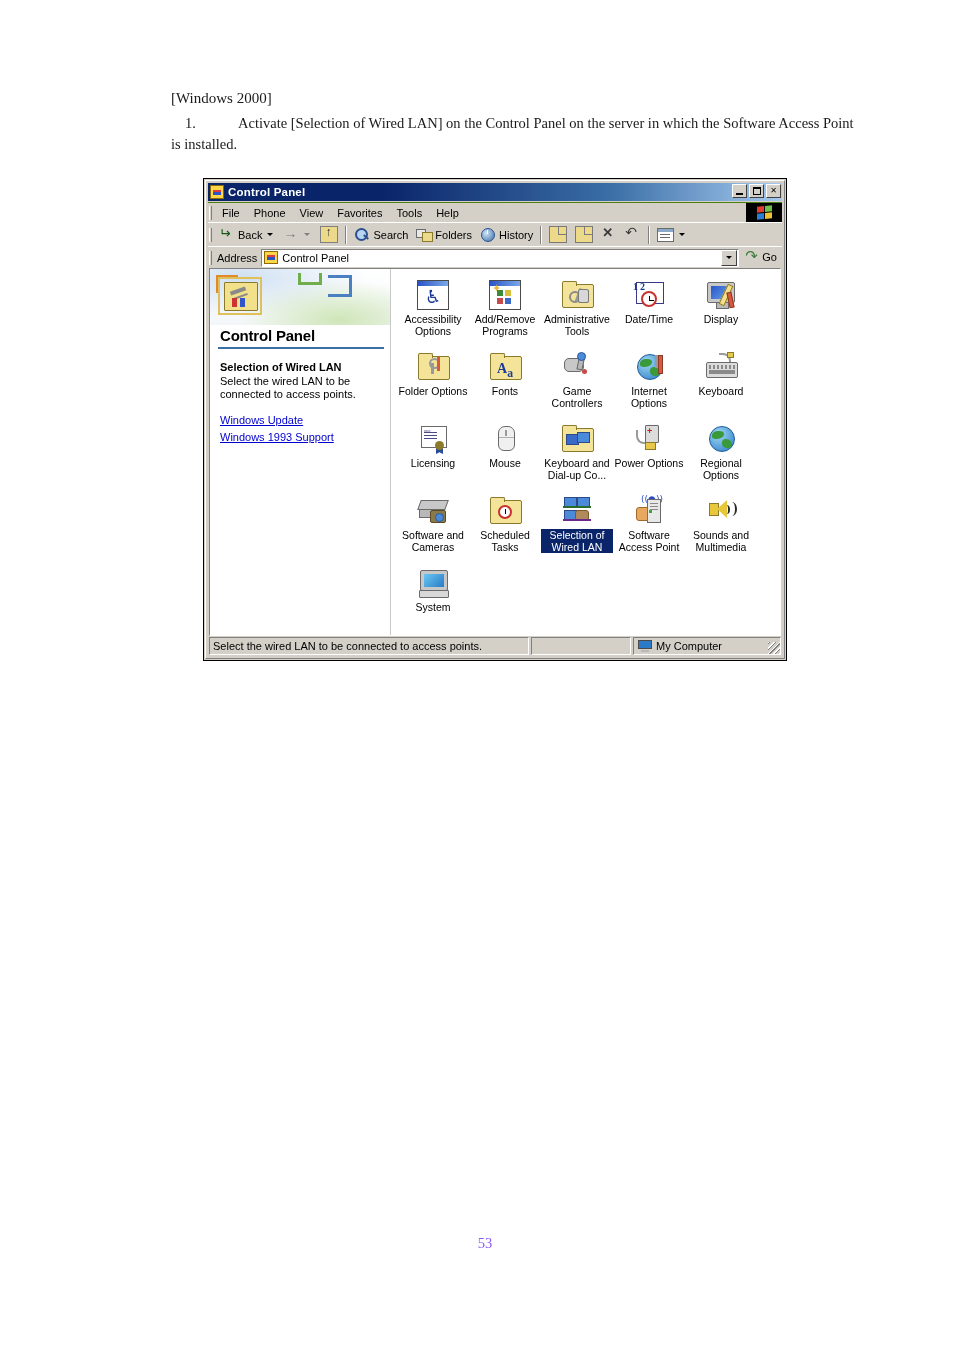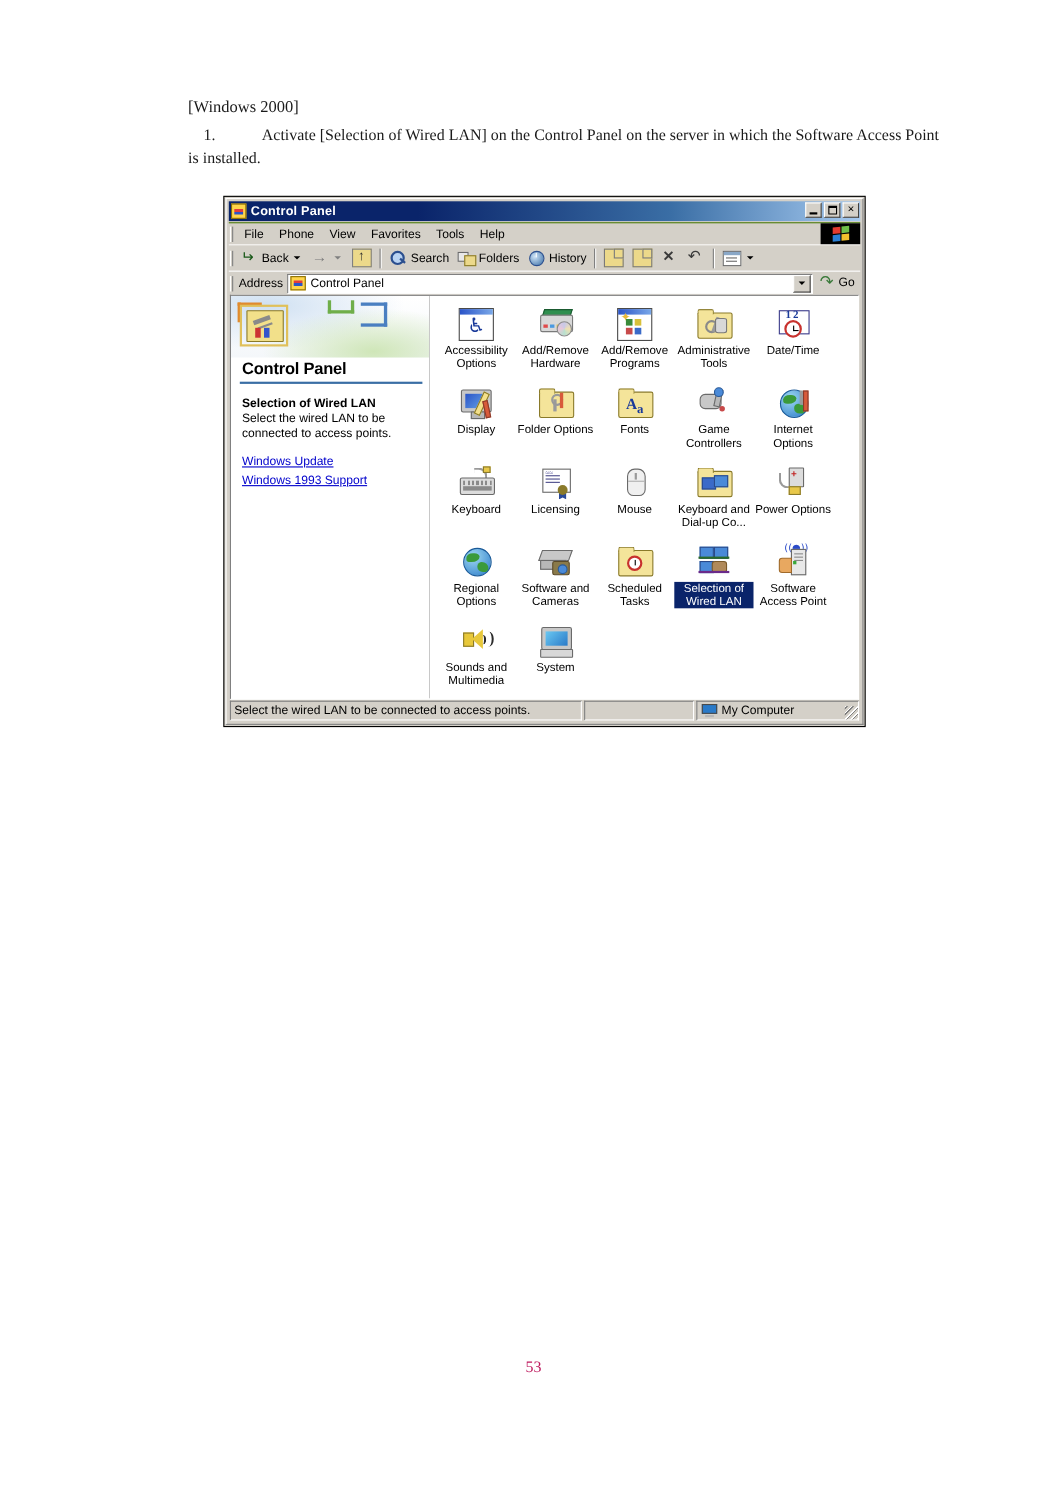--- a/index.html
+++ b/index.html
@@ -47,21 +47,21 @@
     text-justify: inter-word;
   }
   .page-number {
     position: absolute;
     left: 0;
     right: 0;
     top: 1235px;
     text-align: center;
     font-family: "Liberation Serif", serif;
     font-size: 14.5px;
-    color: #be185d;
+    color: #8b5cf6;
     margin-left: 16px;
   }
 
   
   .window {
     position: absolute;
     left: 203px;
     top: 178px;
     width: 584px;
     height: 483px;
@@ -551,21 +551,21 @@
     background:#f4e49a; border:1px solid #8a7a2a; border-radius:1px 2px 2px 2px; }
   .folder::before { content:""; position:absolute; left:-1px; top:-4px; width:13px; height:4px;
     background:#f4e49a; border:1px solid #8a7a2a; border-bottom:none; border-radius:2px 2px 0 0; }
 
   .ic-admin-gear { position:absolute; left:8px; top:13px; width:8px; height:8px; border:2px solid #8a8a8a; border-radius:50%; }
   .ic-admin-wrench { position:absolute; left:16px; top:10px; width:3px; height:14px; background:#9a9a9a; transform:rotate(20deg);}
   .ic-admin-cyl { position:absolute; right:4px; top:11px; width:9px; height:12px; background:#d8d8d8; border:1px solid #7a7a7a; border-radius:3px/2px;}
 
   .ic-dt-book { position:absolute; left:3px; top:4px; width:26px; height:20px; background:#fff;
     border:1px solid #3a3a8a; }
-  .ic-dt-num { position:absolute; left:0; right:0; top:3px; text-align:center;
+  .ic-dt-num { position:absolute; left:0; right:0; top:3px; text-align:left;
     font-size:10px; font-weight:bold; color:#1a3a9a; font-family:"Liberation Serif", serif; letter-spacing:2px;}
   .ic-dt-clock { position:absolute; left:8px; top:13px; width:16px; height:16px; border-radius:50%;
     background:#fff; border:2px solid #c8322e; box-sizing:border-box; }
   .ic-dt-clock::before { content:""; position:absolute; left:6px; top:3px; width:1px; height:5px; background:#000;}
   .ic-dt-clock::after { content:""; position:absolute; left:6px; top:7px; width:5px; height:1px; background:#000;}
 
   .monitor { position:absolute; left:2px; top:4px; width:26px; height:19px; background:#c8c8c8;
     border:1px solid #6a6a6a; border-radius:2px;}
   .monitor i { position:absolute; left:3px; top:3px; right:3px; bottom:3px;
     background: linear-gradient(135deg,#2a54c8,#6aa8e8); }
@@ -862,29 +862,20 @@
         <div class="grid">
 
           <div class="cpitem">
             <span class="cpicon ic-access">
               <span class="i-win"></span>
                 <span class="glyph">♿</span>
             </span>
             <span class="cplabel">Accessibility Options</span>
           </div>
 
-          <div class="cpitem">
-            <span class="cpicon">
-              <span class="ic-hw-card"></span>
-                <span class="ic-hw-base"></span>
-              <span class="ic-hw-dot"></span>
-                <span class="ic-hw-disc"></span>
-            </span>
-            <span class="cplabel">Add/Remove Hardware</span>
-          </div>
 
           <div class="cpitem">
             <span class="cpicon">
               <span class="i-win"></span>
               <span class="ic-prog-star">✦</span>
               <span class="ic-prog-tiles">
                   <i></i>
                   <i></i>
                   <i></i>
                   <i></i>

